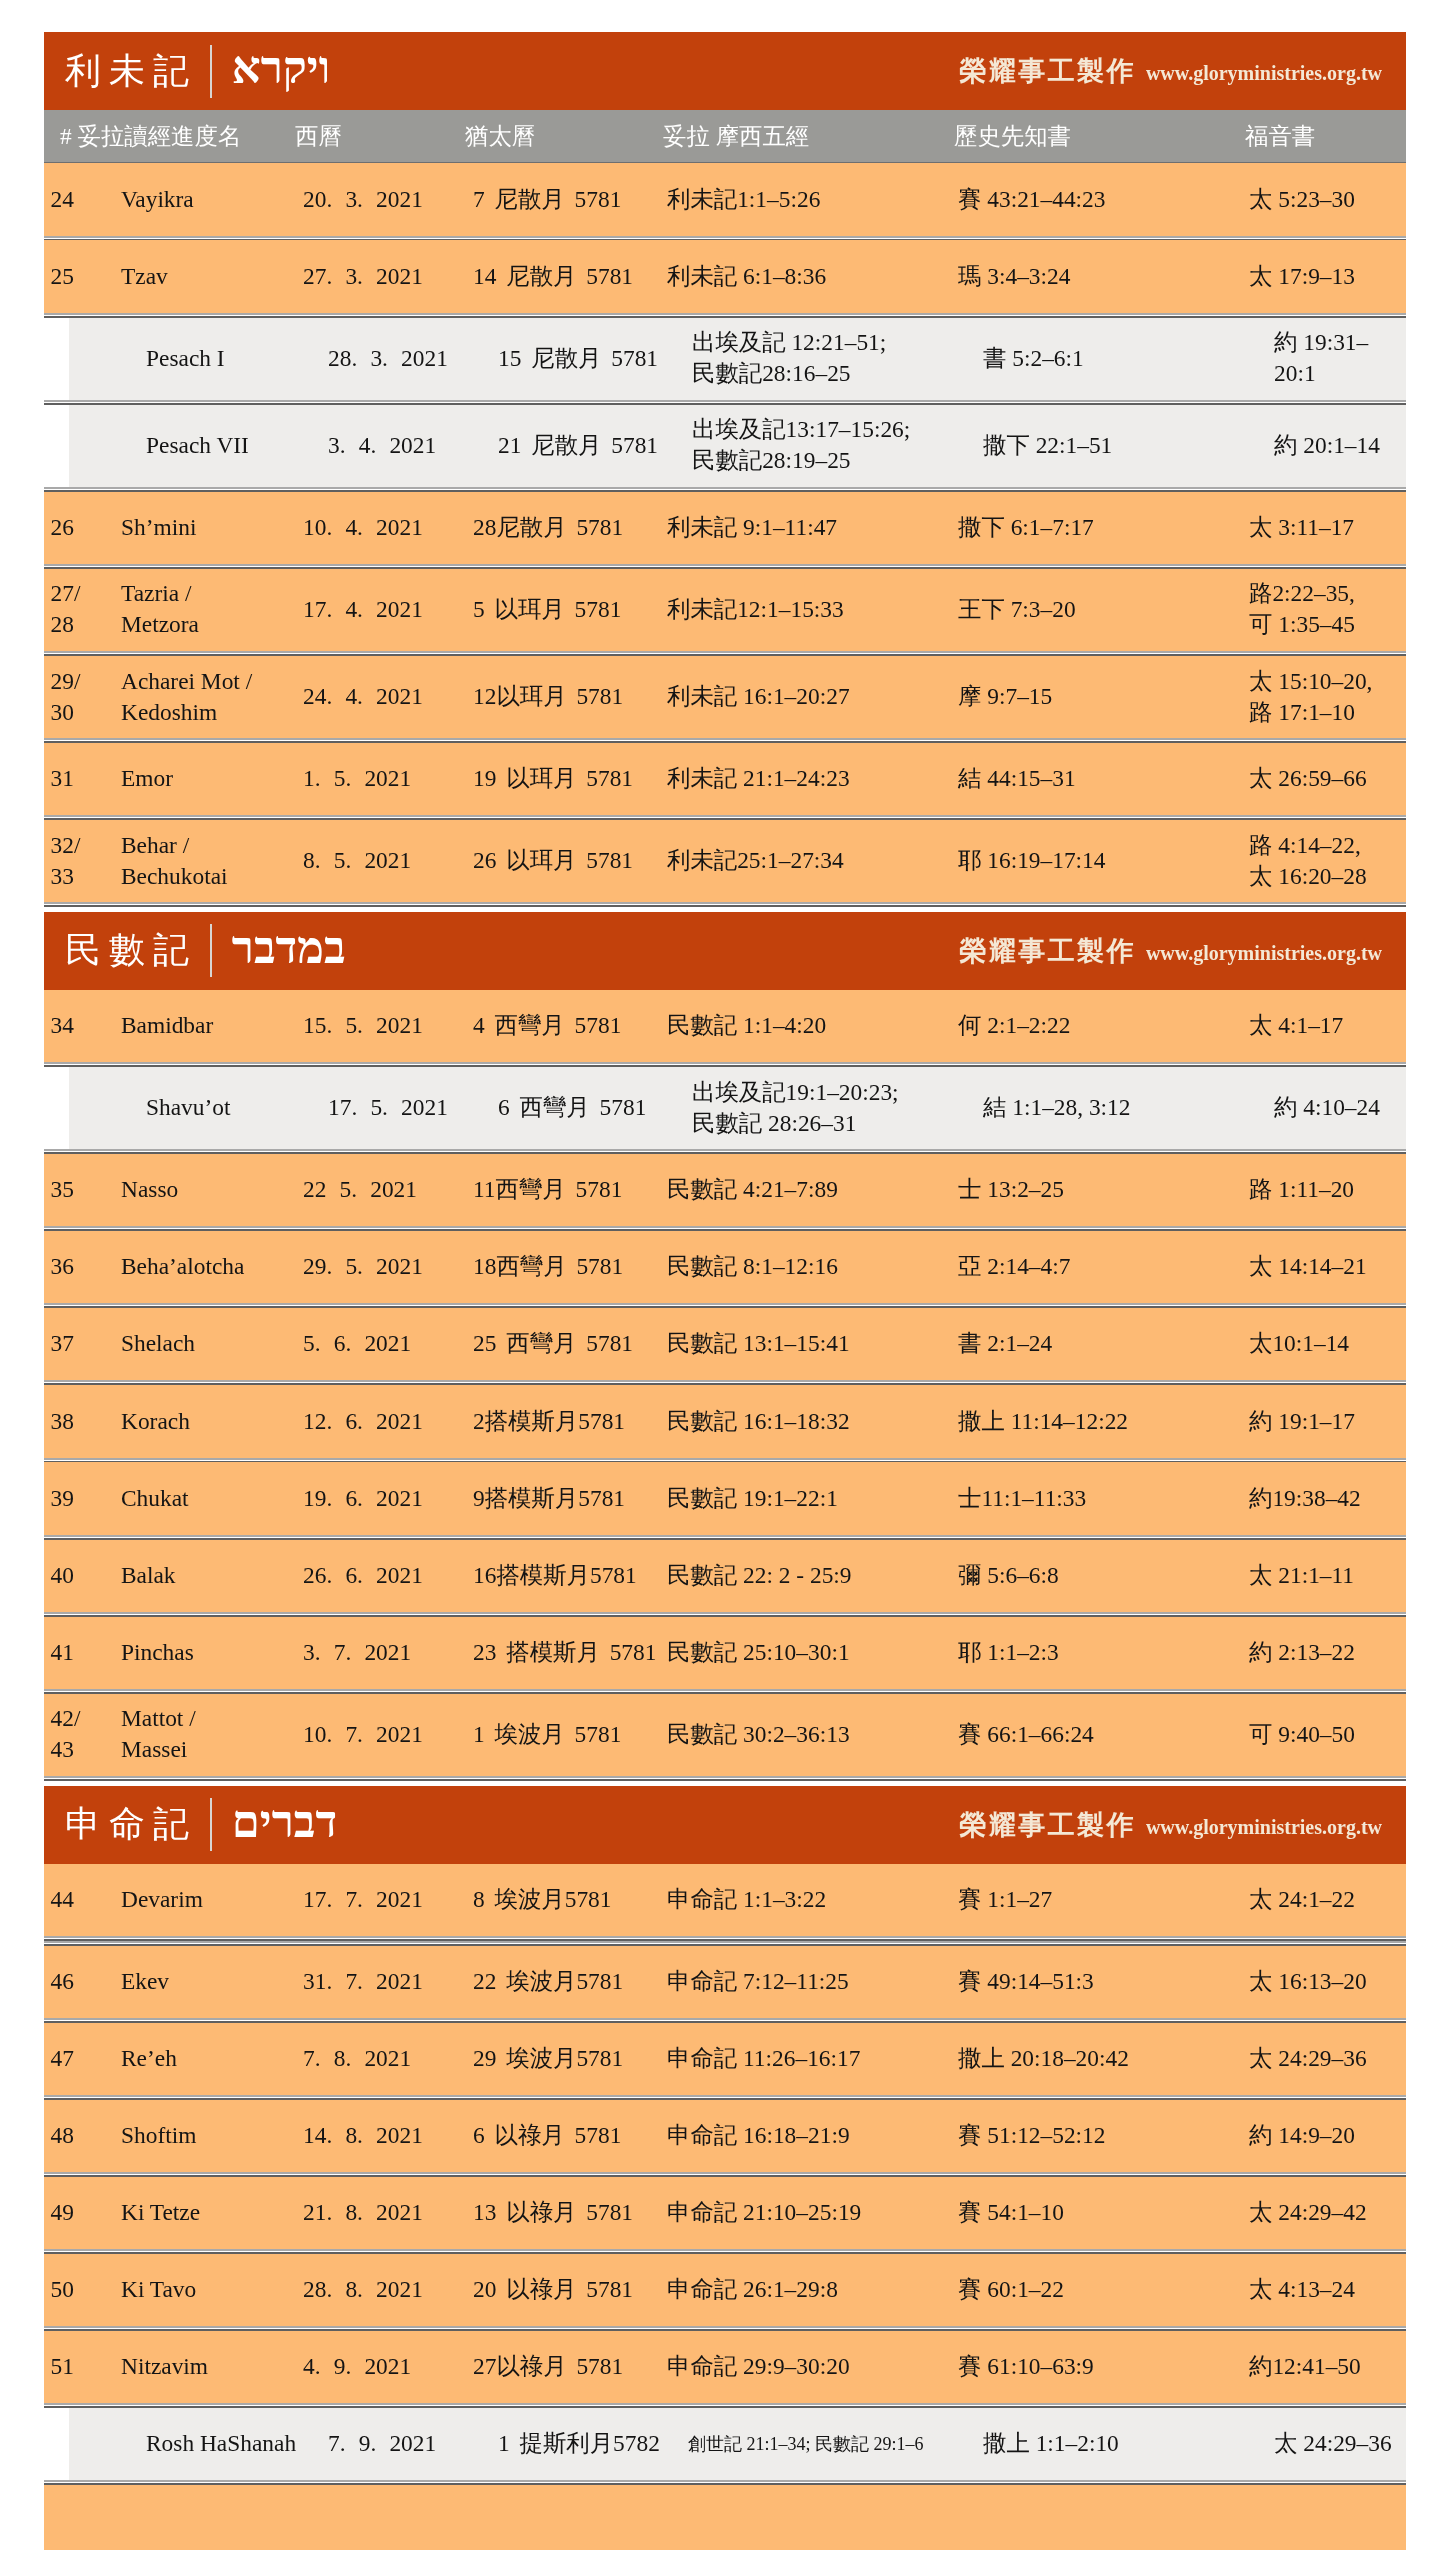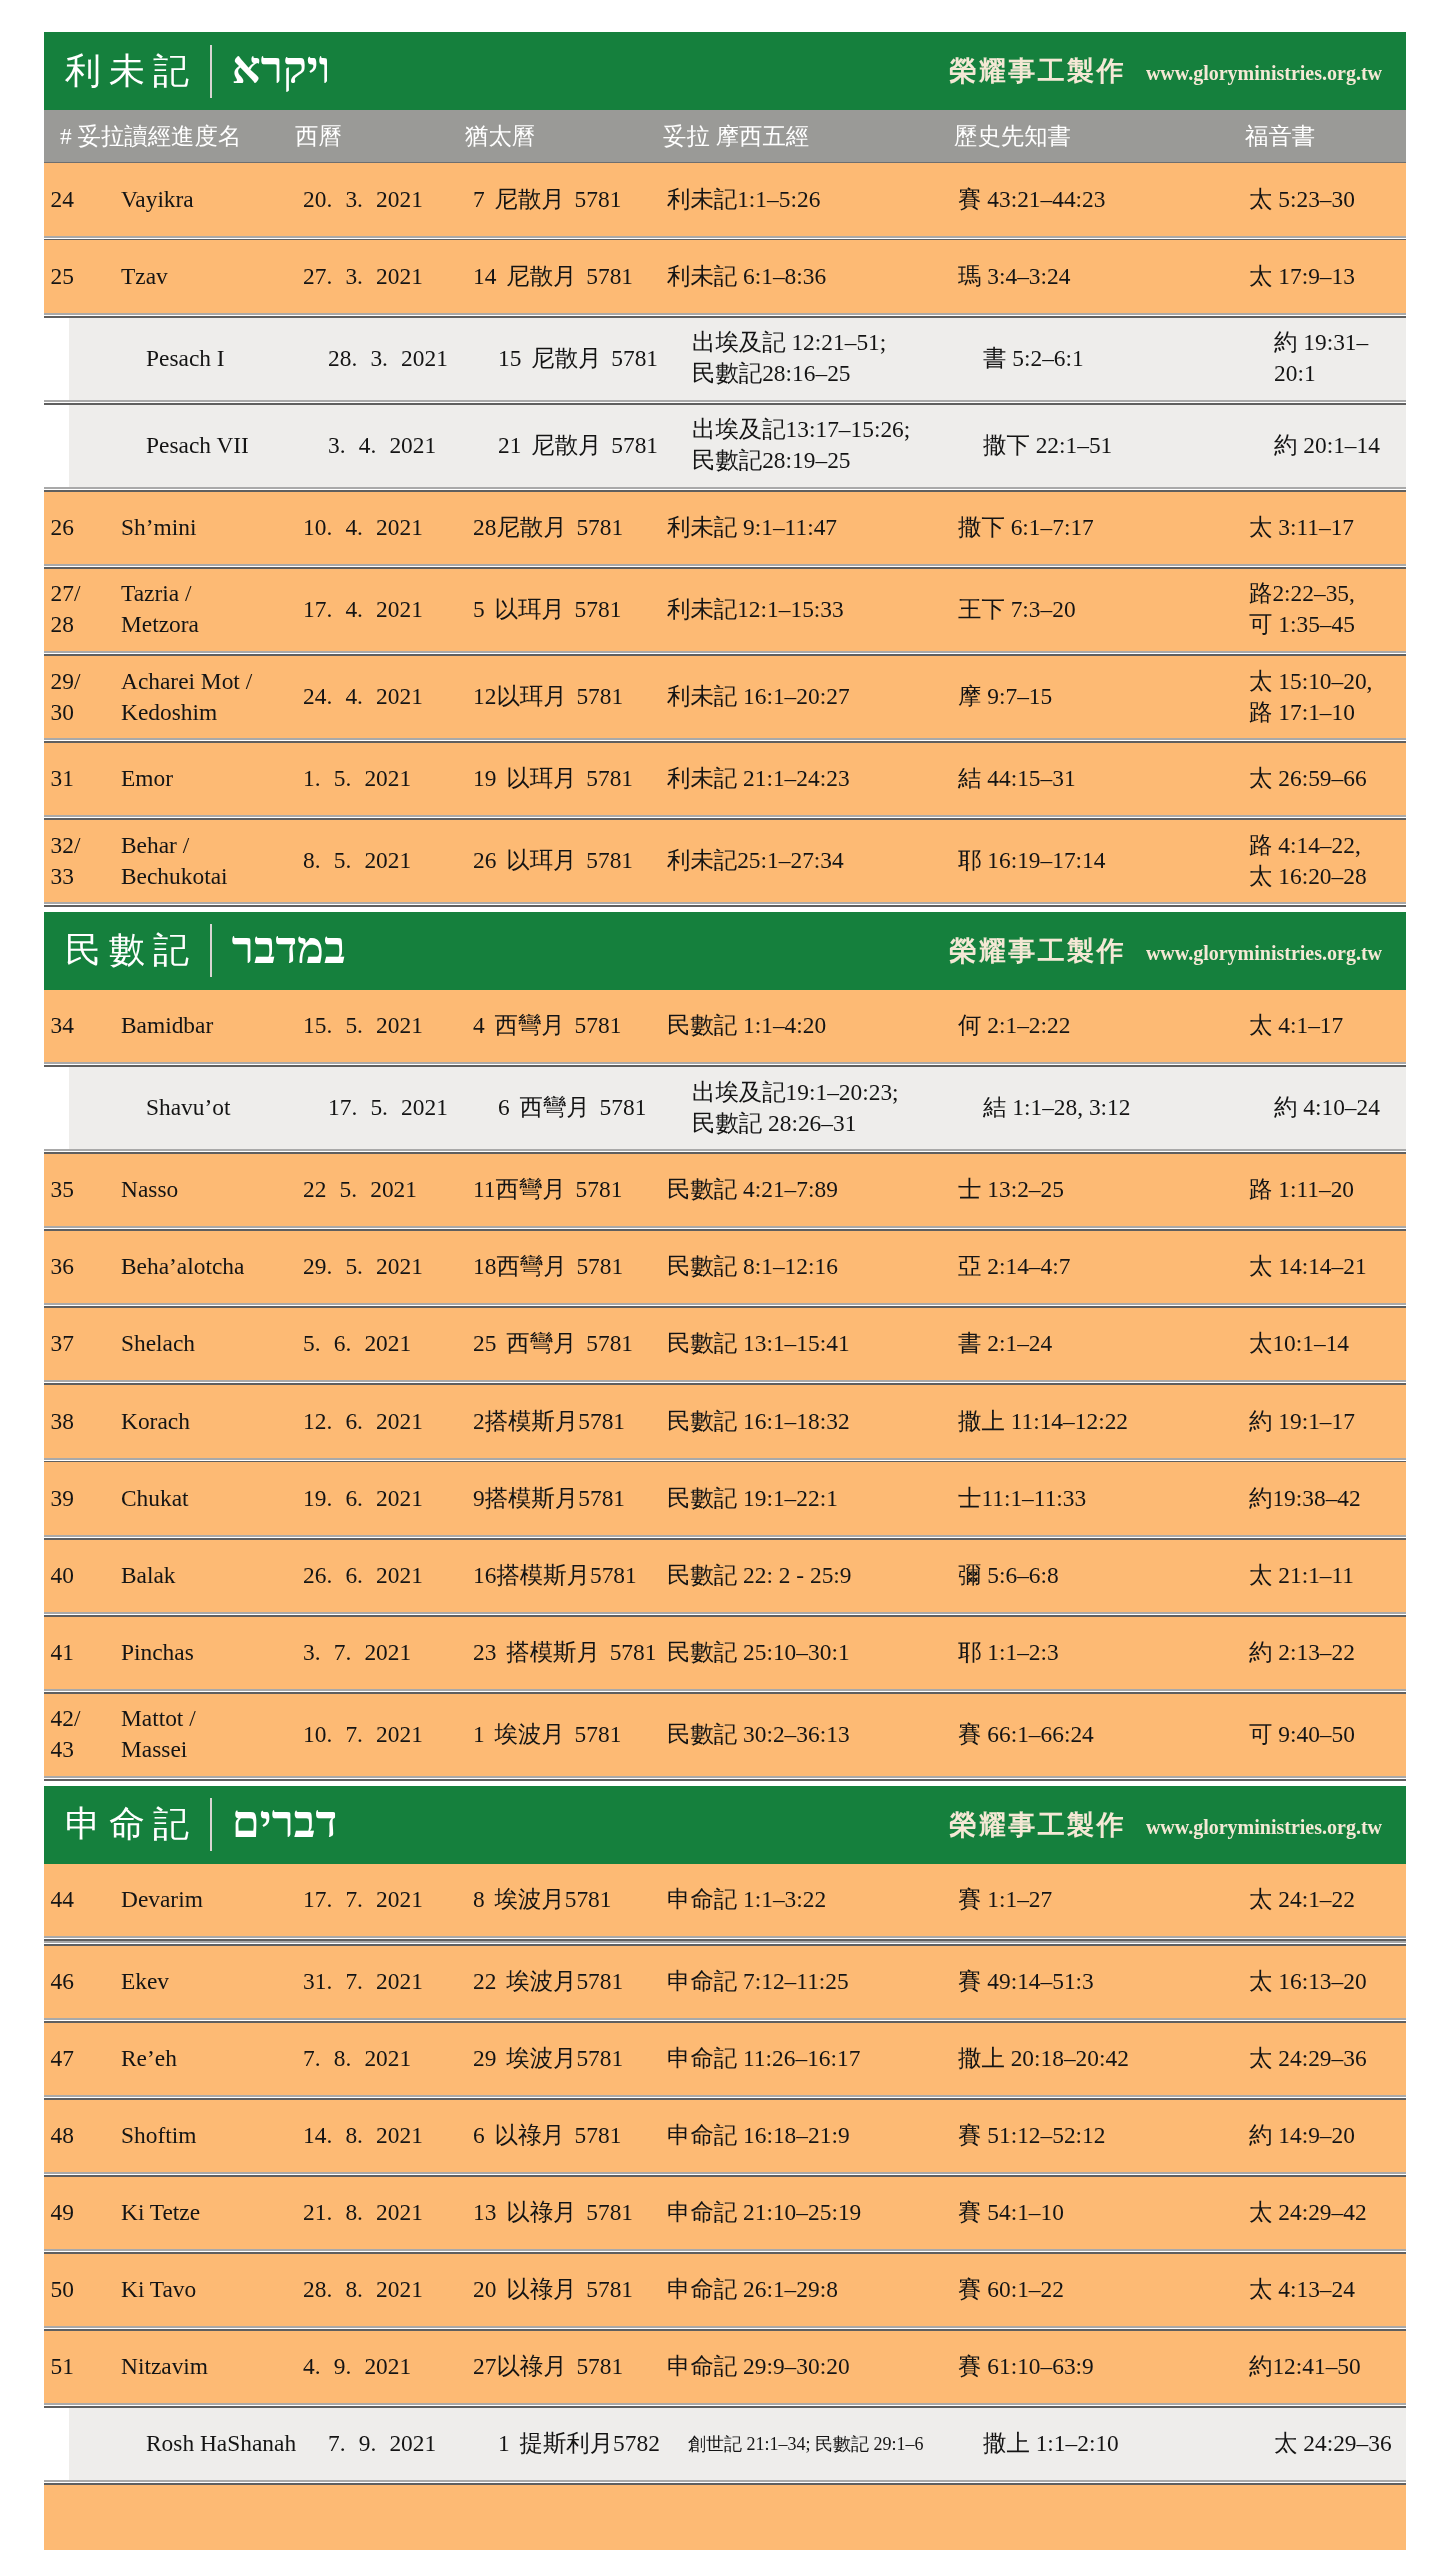--- a/index.html
+++ b/index.html
@@ -7,21 +7,21 @@
     width:1453px;
     font-family:"Liberation Serif","DejaVu Serif",serif;
     color:#141414;
     -webkit-font-smoothing:antialiased;
   }
   .page{padding:27.5px 46px 22.6px 44px;}
   .content{width:1362px;}
 
   
   .section-header{
-    background:#15803d;
+    background:#c2410c;
     height:78px;
     display:flex;
     align-items:center;
     margin-top:4.9px;
   }
   .title-zh{
     color:#ffffff;
     font-size:36px;
     letter-spacing:8px;
     margin-left:21px;
@@ -39,21 +39,21 @@
     font-weight:bold;
     line-height:1;
     padding-bottom:4.9px;
     white-space:nowrap;
   }
   .ministry{
     margin-left:auto;
     padding-right:24px;
     display:flex;
     align-items:baseline;
-    gap:20px;
+    gap:10px;
     white-space:nowrap;
   }
   .ministry .credit{
     color:#f4e8d5;
     font-size:27px;
     font-weight:bold;
     letter-spacing:2.4px;
   }
   .ministry .url{
     color:#f4e8d5;

